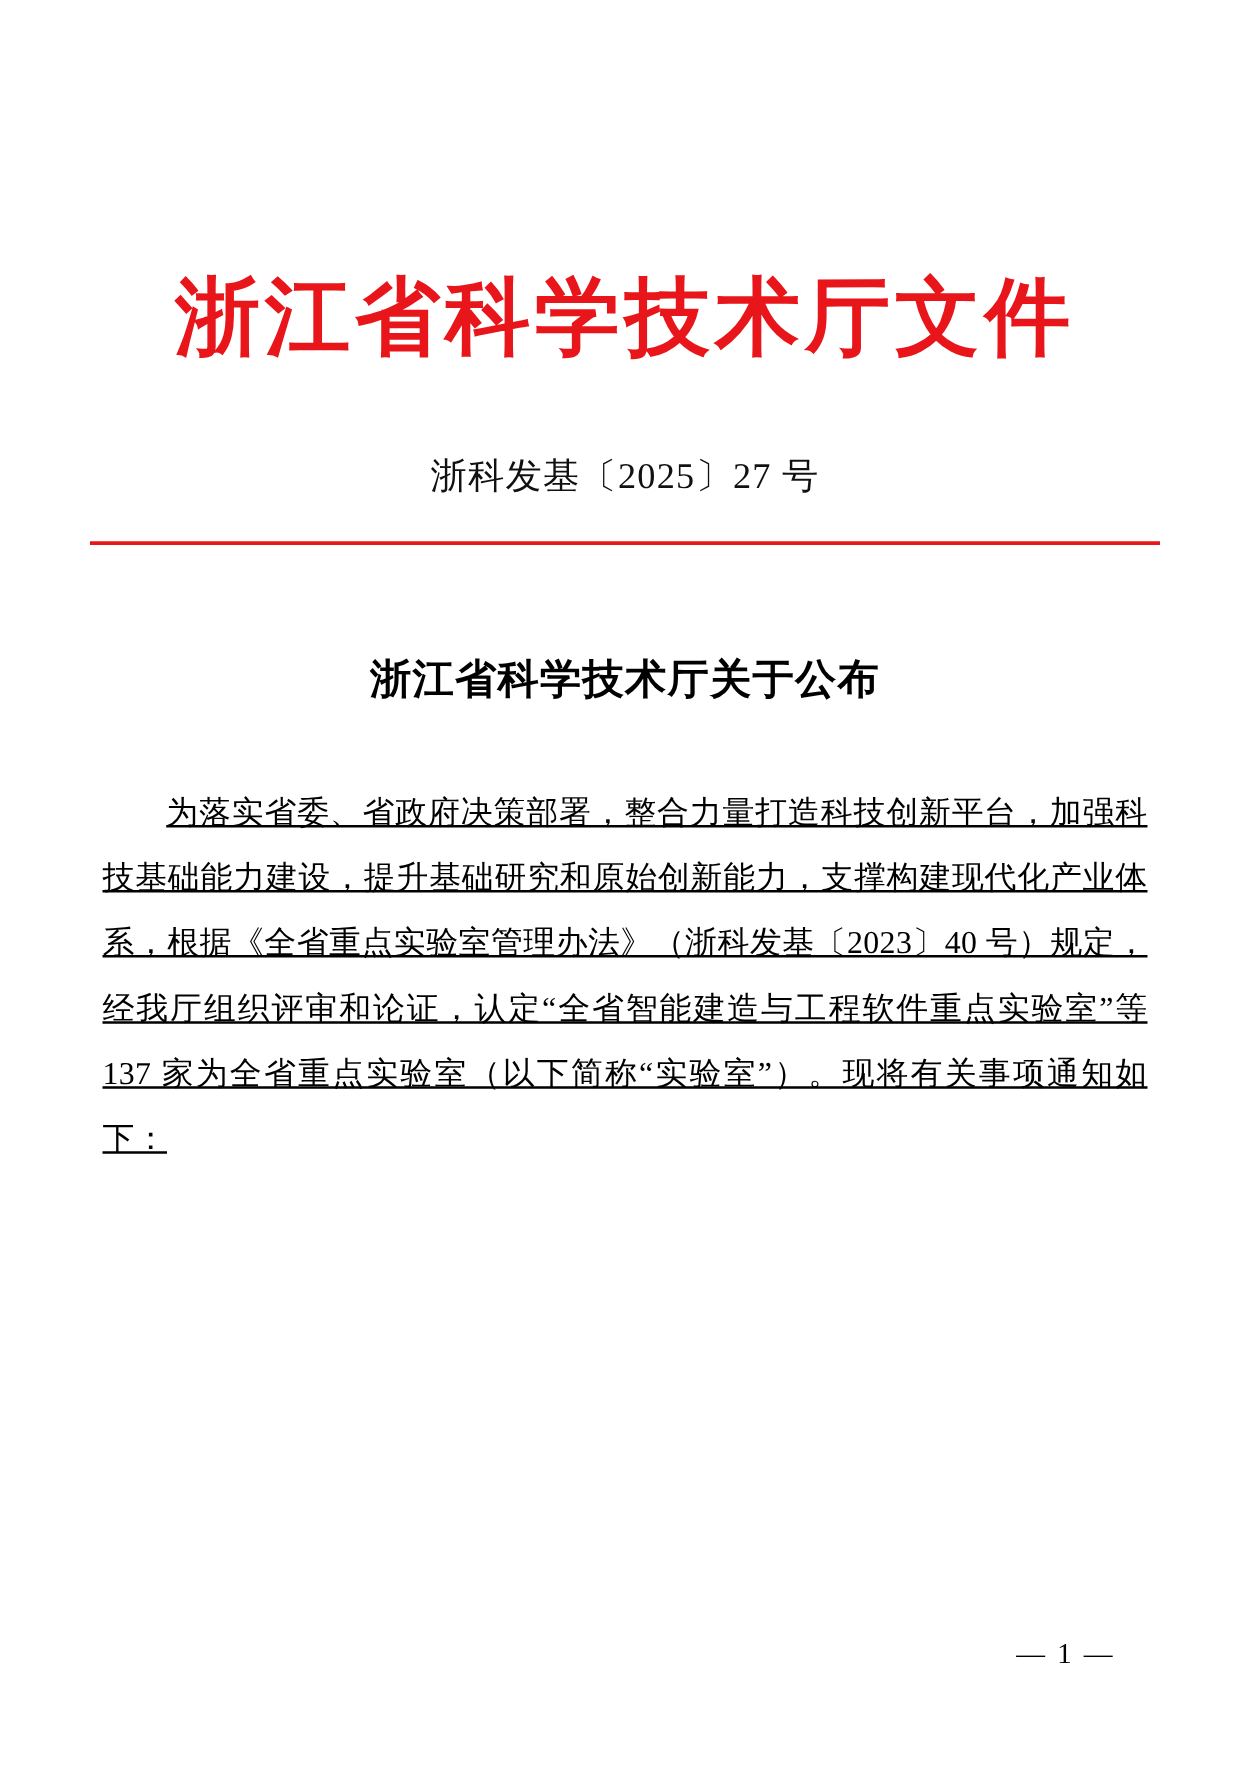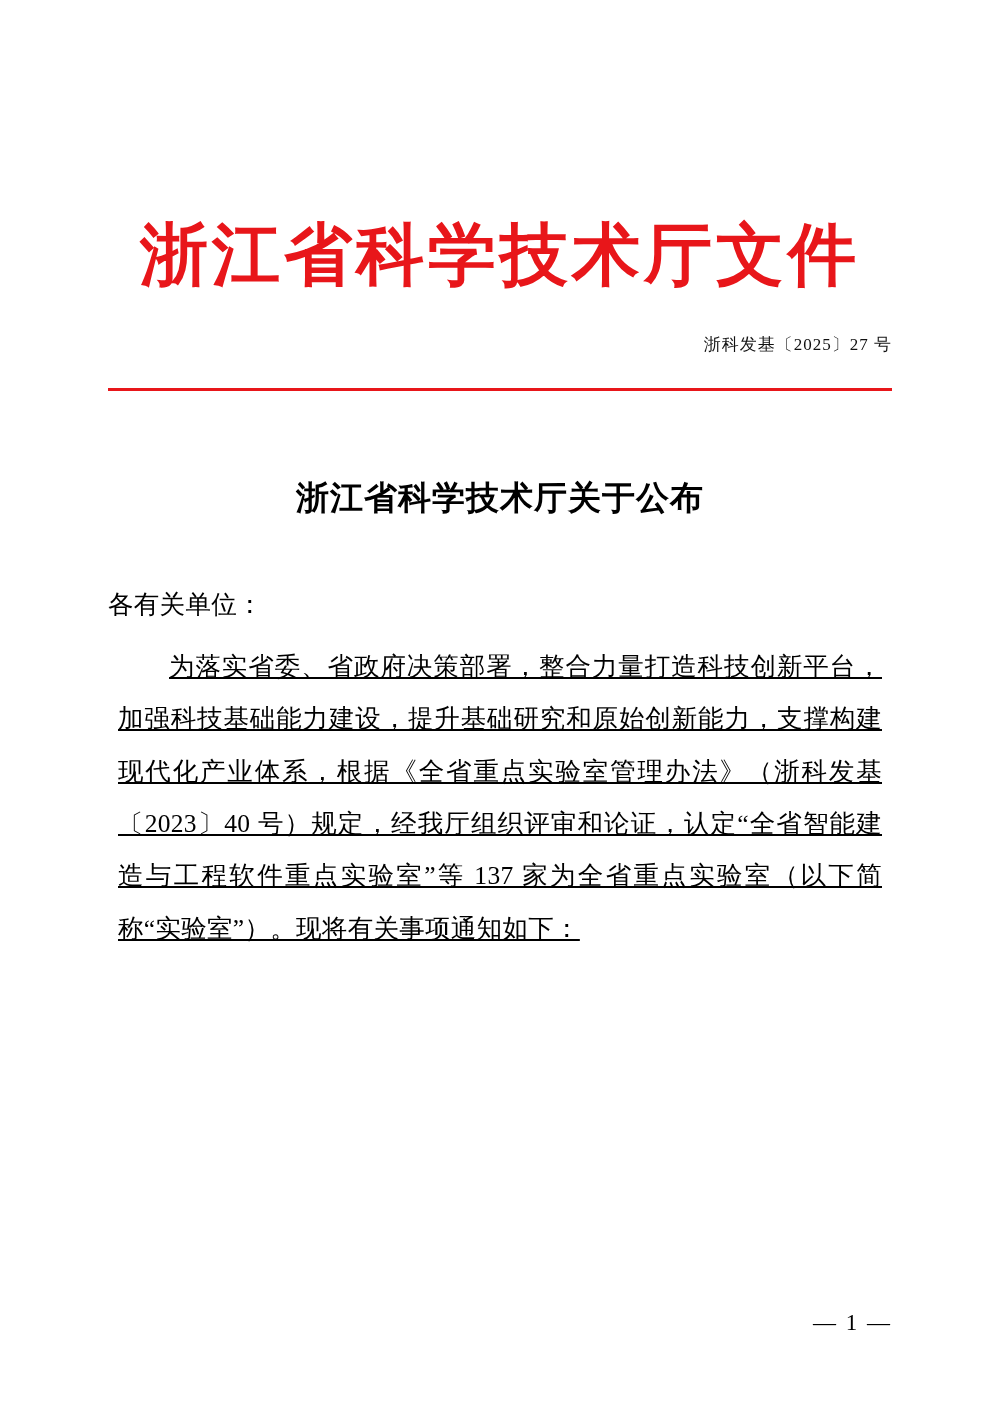--- a/index.html
+++ b/index.html
@@ -13,39 +13,39 @@
     font-family: "Liberation Serif", "DejaVu Serif", serif;
     color: #000000;
     position: relative;
     overflow: hidden;
   }
   .page {
     width: 1000px;
     height: 1414px;
     position: relative;
     box-sizing: border-box;
-    padding: 0 108px;
+    padding: 0 72px;
   }
   .doc-header {
     text-align: center;
     padding-top: 215px;
   }
   .doc-header-title {
     color: #e8161a;
     font-family: "DejaVu Serif", "Liberation Serif", serif;
     font-weight: 700;
     font-size: 68px;
     letter-spacing: 4px;
     line-height: 1.15;
     white-space: nowrap;
   }
   .doc-number {
-    text-align: right;
-    margin-top: 40px;
-    font-size: 17px;
+    text-align: center;
+    margin-top: 68px;
+    font-size: 29px;
     letter-spacing: 1px;
     color: #111;
   }
   .red-rule {
     margin-top: 32px;
     height: 3px;
     background: #e8161a;
     width: 100%;
   }
   .doc-title {
@@ -101,21 +101,20 @@
 
   <div class="doc-number">浙科发基〔2025〕27 号</div>
 
   <div class="red-rule"></div>
 
   <div class="doc-title">
     <span class="line">浙江省科学技术厅关于公布</span>
   </div>
 
   <div class="body-text">
-    <p class="salutation">各有关单位：</p>
 
     <p class="para">为落实省委、省政府决策部署，整合力量打造科技创新平台，加强科技基础能力建设，提升基础研究和原始创新能力，支撑构建现代化产业体系，根据《全省重点实验室管理办法》（浙科发基〔2023〕40 号）规定，经我厅组织评审和论证，认定“全省智能建造与工程软件重点实验室”等 137 家为全省重点实验室（以下简称“实验室”）。现将有关事项通知如下：</p>
 
   </div>
 
   <div class="page-number">— 1 —</div>
 
 </div>
 
 </body></html>

